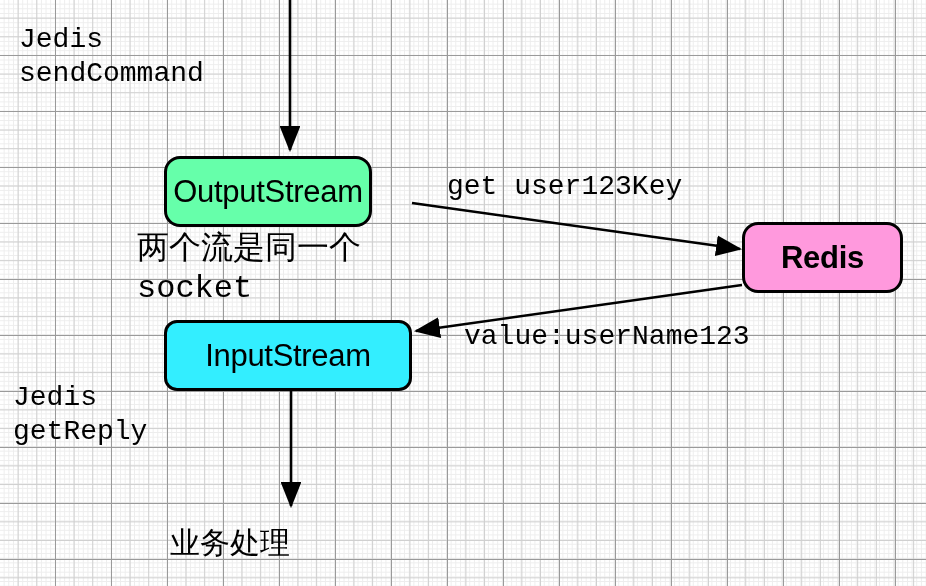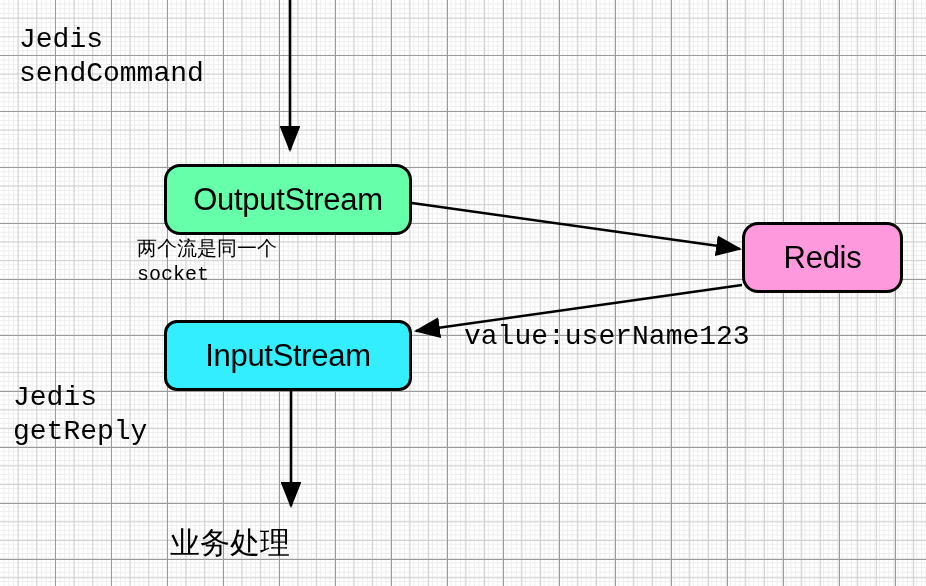--- a/index.html
+++ b/index.html
@@ -49,52 +49,53 @@
     display: flex;
     align-items: center;
     justify-content: center;
     color: #000000;
     font-size: 31px;
     font-weight: normal;
     letter-spacing: -0.3px;
     white-space: nowrap;
   }
   #node-outputstream {
-    left: 164px; top: 164px; width: 248px; height: 71px;
+    left: 164px; top: 156px; width: 208px; height: 71px;
     background: #66ffaa;
     align-items: center;
   }
   #node-inputstream {
     left: 164px; top: 320px; width: 248px; height: 71px;
     background: #33eeff;
     border-radius: 13px;
   }
   #node-redis {
     left: 742px; top: 222px; width: 161px; height: 71px;
     background: #ff99dd;
+    font-weight: bold;
   }
   .label {
     position: absolute;
     color: #000000;
     white-space: pre;
     line-height: 1.23;
     font-size: 28px;
     font-family: Liberation Mono, monospace;
   }
   #label-jedis-send {
     left: 19px; top: 23px; width: 300px;
     font-size: 28px;
   }
   #label-jedis-get {
     left: 13px; top: 381px; width: 200px;
     font-size: 28px;
   }
   #label-two-streams {
-    left: 137px; top: 238px; width: 300px;
-    font-size: 20px;
+    left: 137px; top: 230px; width: 300px;
+    font-size: 32px;
   }
   #label-business {
     left: 170px; top: 515px; width: 200px;
     font-size: 30px;
     margin-top: 12px;
   }
   #label-get-key {
     left: 447px; top: 170px; width: 300px;
     font-size: 28px;
   }
@@ -140,16 +141,17 @@
 sendCommand</div>
 
   <div class="label" id="label-two-streams">两个流是同一个
 socket</div>
 
   <div class="label" id="label-jedis-get">Jedis
 getReply</div>
 
   <div class="label" id="label-business">业务处理</div>
 
+  <div class="label" id="label-get-key">get user123Key</div>
 
   <div class="label" id="label-value-name">value:userName123</div>
 
 </div>
 
 </body></html>

